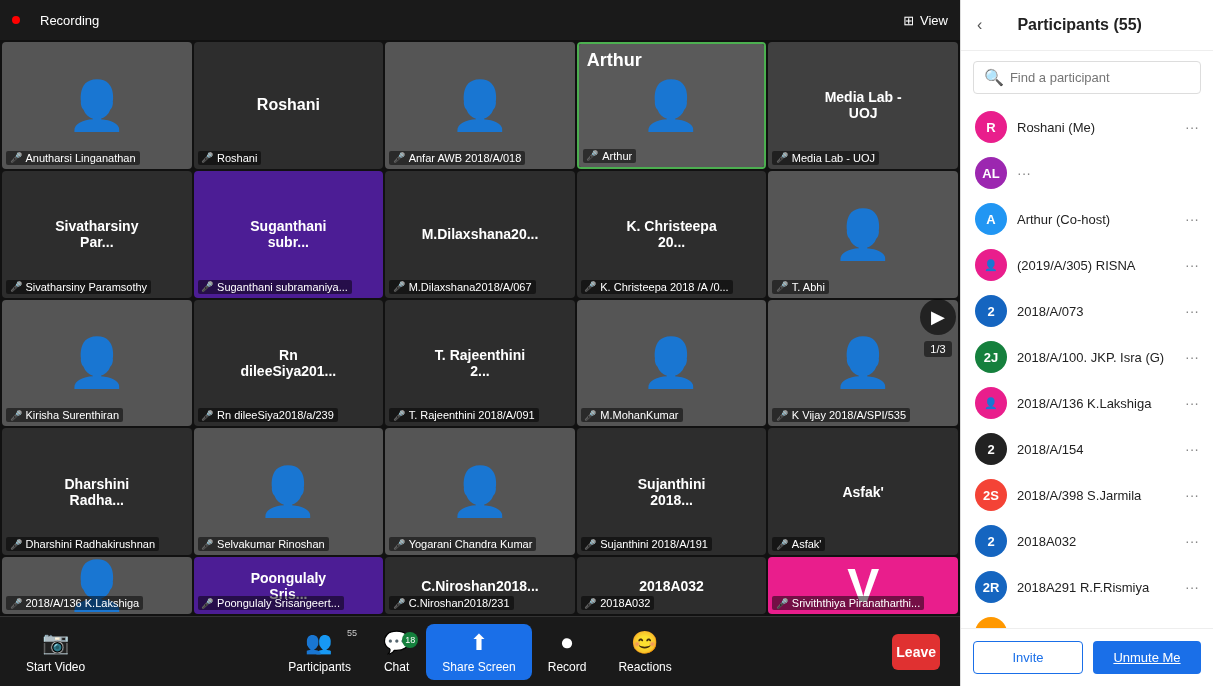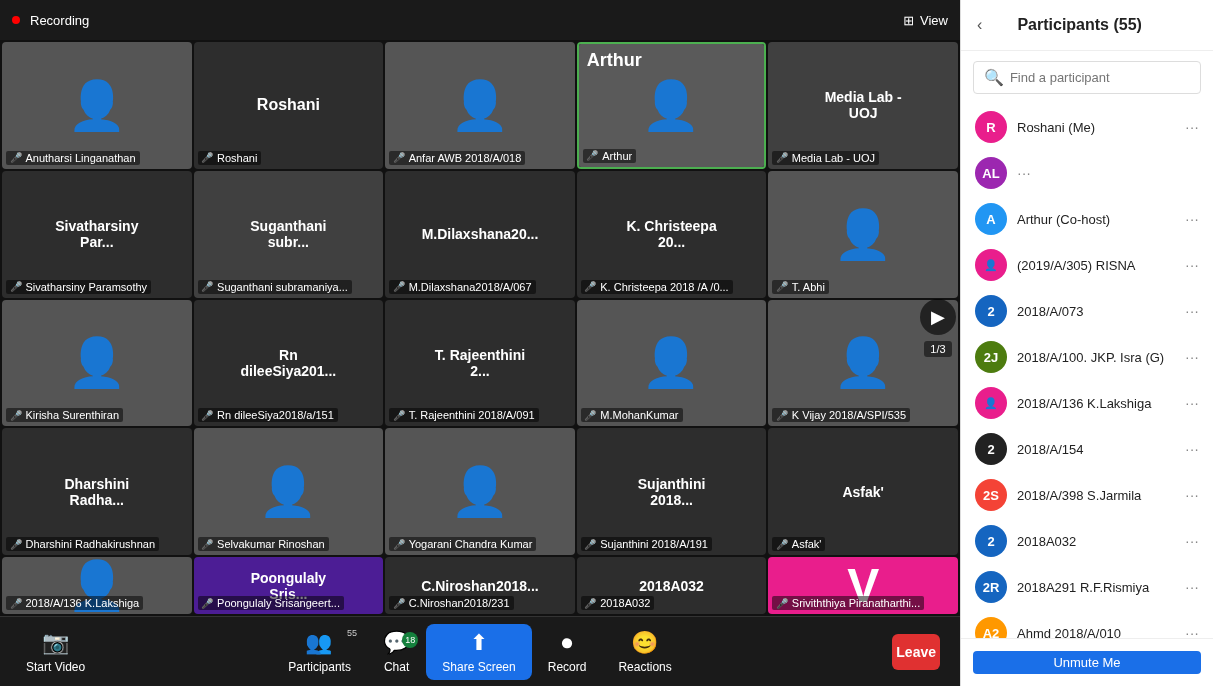--- a/index.html
+++ b/index.html
@@ -20,21 +20,21 @@
       background: #1a1a1a;
       height: 40px;
       display: flex;
       align-items: center;
       justify-content: space-between;
       padding: 0 12px;
     }
     .recording-indicator {
       display: flex;
       align-items: center;
-      gap: 10px;
+      gap: 20px;
       color: #fff;
       font-size: 13px;
     }
     .recording-dot {
       width: 8px; height: 8px;
       background: red;
       border-radius: 50%;
     }
     .view-btn {
       display: flex;
@@ -303,20 +303,21 @@
 
     .unmute-btn {
       flex: 1;
       padding: 4px 0;
       border: none;
       background: #1a6fe8;
       color: #fff;
       border-radius: 4px;
       font-size: 13px;
       cursor: pointer;
+      text-decoration: underline;
     }
 
     
     .v-square {
       width: 100%; height: 100%;
       background: #e91e8c;
       display: flex;
       align-items: center;
       justify-content: center;
       font-size: 48px;
@@ -397,21 +398,21 @@
       </div>
 
       <div class="video-cell" style="background:#2d2d2d;">
         <div class="display-name" style="font-size:14px;">Sivatharsiny Par...</div>
         <div class="name-label">
           <span class="mute-icon">🎤</span>
           <span>Sivatharsiny Paramsothy</span>
         </div>
       </div>
 
-      <div class="video-cell" style="background:#404040;">
+      <div class="video-cell" style="background:#4c1d95;">
         <div class="display-name" style="font-size:14px;">Suganthani subr...</div>
         <div class="name-label">
           <span class="mute-icon">🎤</span>
           <span>Suganthani subramaniya...</span>
         </div>
       </div>
 
       <div class="video-cell" style="background:#2d2d2d;">
         <div class="display-name" style="font-size:14px;">M.Dilaxshana20...</div>
         <div class="name-label">
@@ -445,21 +446,21 @@
         <div class="name-label">
           <span class="mute-icon">🎤</span>
           <span>Kirisha Surenthiran</span>
         </div>
       </div>
 
       <div class="video-cell" style="background:#2d2d2d;">
         <div class="display-name" style="font-size:14px;">Rn  dileeSiya201...</div>
         <div class="name-label">
           <span class="mute-icon">🎤</span>
-          <span>Rn dileeSiya2018/a/151</span>
+          <span>Rn dileeSiya2018/a/239</span>
         </div>
       </div>
 
       <div class="video-cell" style="background:#2d2d2d;">
         <div class="display-name" style="font-size:14px;">T. Rajeenthini 2...</div>
         <div class="name-label">
           <span class="mute-icon">🎤</span>
           <span>T. Rajeenthini 2018/A/091</span>
         </div>
       </div>
@@ -665,21 +666,21 @@
 
     <div class="participant-item">
       <div class="p-avatar" style="background:#1565c0;">2</div>
       <span class="p-name">2018/A/073</span>
       <div class="p-actions">
         <button class="p-action-btn">···</button>
       </div>
     </div>
 
     <div class="participant-item">
-      <div class="p-avatar" style="background:#4d7c0f;">2J</div>
+      <div class="p-avatar" style="background:#15803d;">2J</div>
       <span class="p-name">2018/A/100. JKP. Isra (G)</span>
       <div class="p-actions">
         <button class="p-action-btn">···</button>
       </div>
     </div>
 
     <div class="participant-item">
       <div class="p-avatar" style="background:#e91e8c; overflow:hidden;">
           <span style="font-size:11px;">👤</span>
         </div>
@@ -725,15 +726,16 @@
       <div class="p-avatar" style="background:#ff9800;">A2</div>
       <span class="p-name">Ahmd 2018/A/010</span>
       <div class="p-actions">
         <button class="p-action-btn">···</button>
       </div>
     </div>
 
   </div>
 
   <div class="sidebar-footer">
+    <button class="invite-btn">Invite</button>
     <button class="unmute-btn">Unmute Me</button>
   </div>
 </div>
 
 </body></html>

